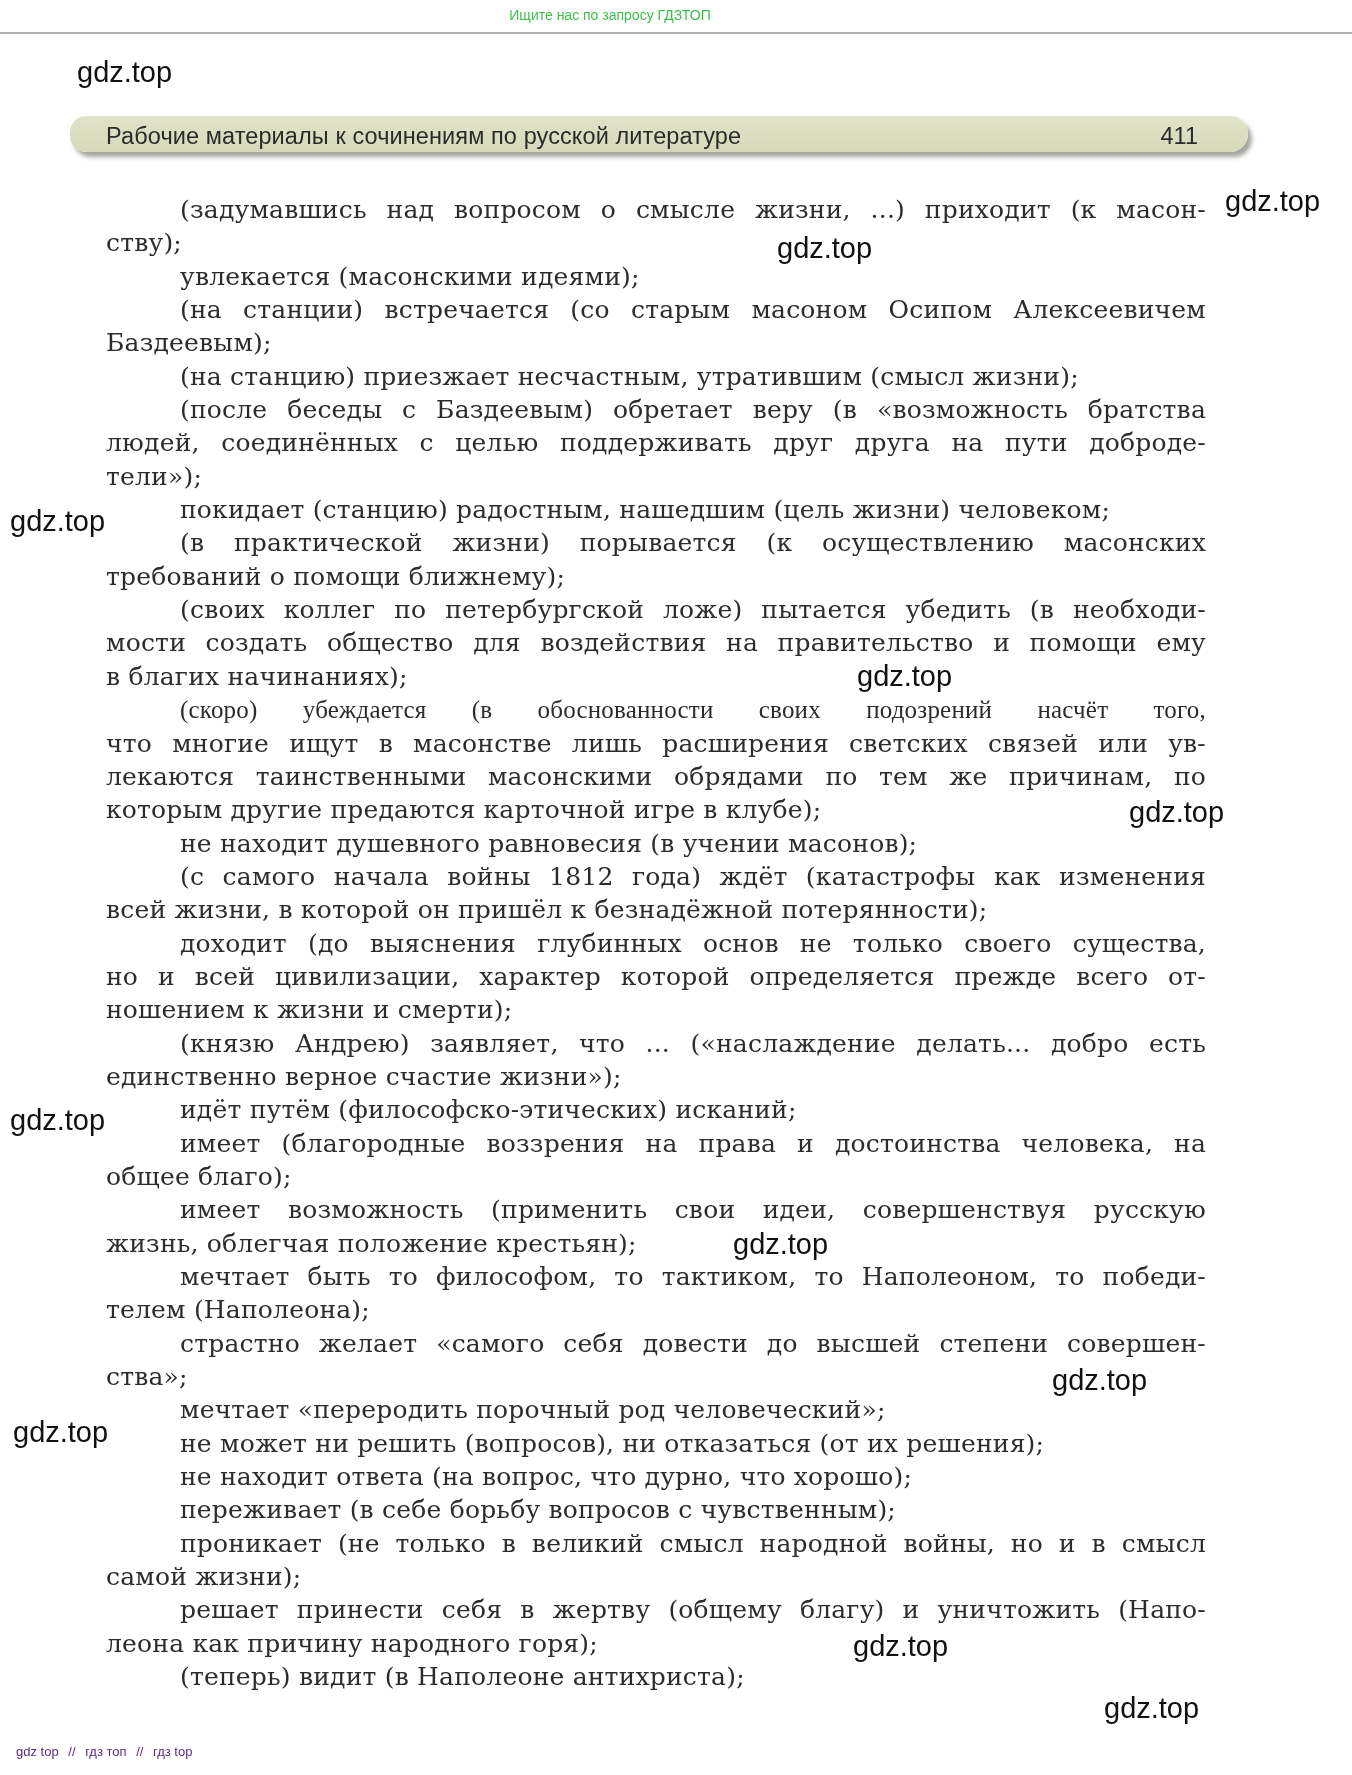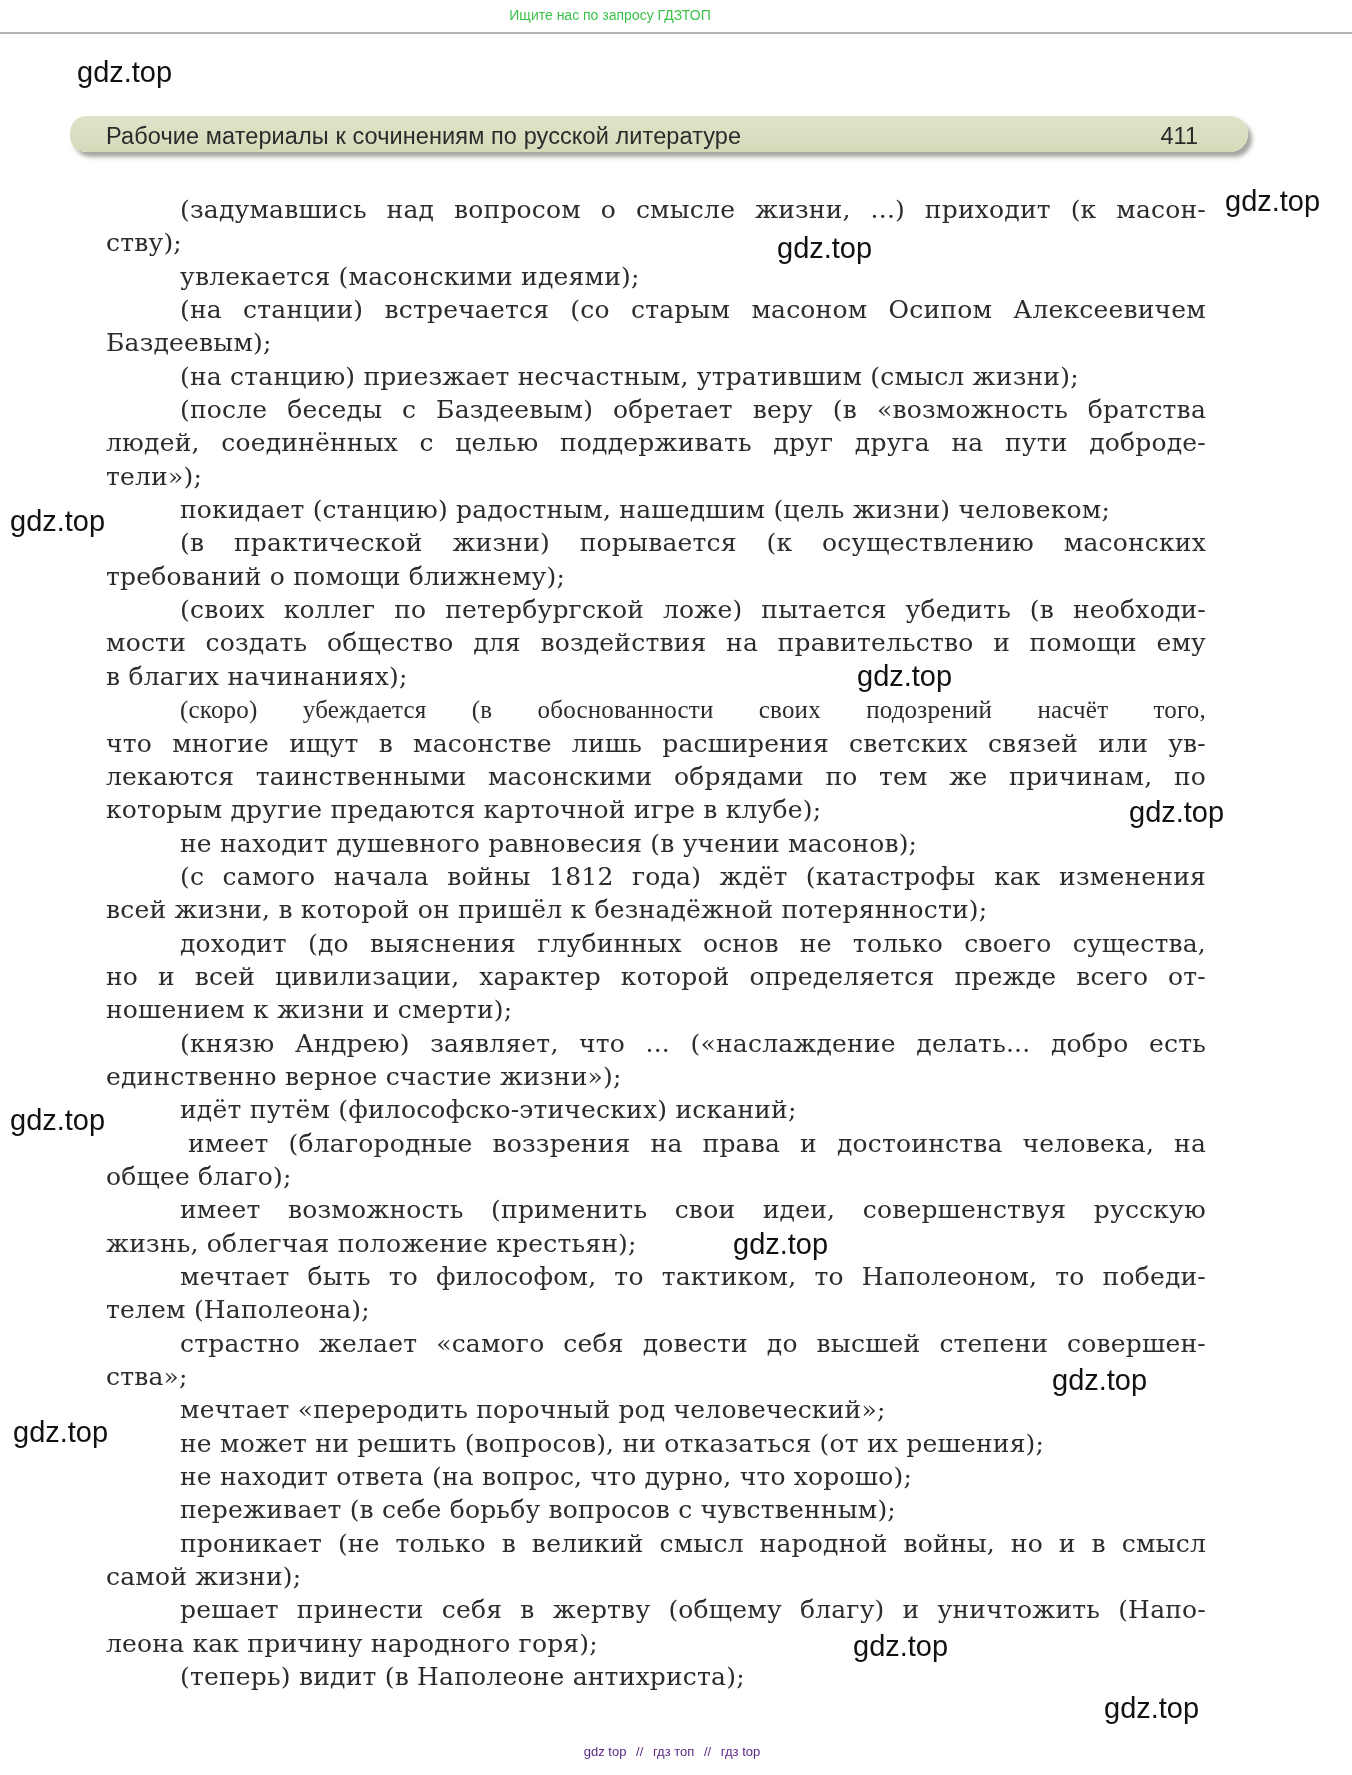--- a/index.html
+++ b/index.html
@@ -43,21 +43,21 @@
   }
   .line.indent { padding-left: 74px; }
   .line.last { text-align-last: left; }
 
   .watermark {
     position: absolute; font-family: "Liberation Sans", sans-serif;
     font-size: 29px; color: #111111; line-height: 1; white-space: nowrap;
   }
 
   .footer-links {
-    position: absolute; left: 4px; top: 1744px; width: 1336px; text-align: center;
+    position: absolute; left: 16px; top: 1744px; width: 1336px; text-align: left;
     font-family: "Liberation Sans", sans-serif; font-size: 13px; color: #5b2a86;
   }
   .footer-links .sep { margin: 0 6px; }
 </style>
 </head>
 <body>
 
 <div class="top-banner">
   <span>Ищите нас по запросу ГДЗТОП</span>
 </div>
@@ -92,21 +92,21 @@
     <span class="line last">которым другие предаются карточной игре в клубе);</span>
     <span class="line indent last">не находит душевного равновесия (в учении масонов);</span>
     <span class="line indent"><span style="white-space: nowrap; word-spacing: 0px;">(с самого начала войны 1812 года) ждёт (катастрофы как изменения</span></span>
     <span class="line last">всей жизни, в которой он пришёл к безнадёжной потерянности);</span>
     <span class="line indent"><span style="white-space: nowrap; word-spacing: 0px;">доходит (до выяснения глубинных основ не только своего существа,</span></span>
     <span class="line"><span style="white-space: nowrap; word-spacing: 0px;">но и всей цивилизации, характер которой определяется прежде всего от-</span></span>
     <span class="line last">ношением к жизни и смерти);</span>
     <span class="line indent"><span style="white-space: nowrap; word-spacing: 0px;">(князю Андрею) заявляет, что ... («наслаждение делать... добро есть</span></span>
     <span class="line last">единственно верное счастие жизни»);</span>
     <span class="line indent last">идёт путём (философско-этических) исканий;</span>
-    <span class="line indent"><span style="white-space: nowrap; word-spacing: 0px; margin-left: 8px;">имеет (благородные воззрения на права и достоинства человека, на</span></span>
+    <span class="line indent"><span style="white-space: nowrap; word-spacing: 0px;">имеет (благородные воззрения на права и достоинства человека, на</span></span>
     <span class="line last">общее благо);</span>
     <span class="line indent"><span style="white-space: nowrap; word-spacing: 0px;">имеет возможность (применить свои идеи, совершенствуя русскую</span></span>
     <span class="line last">жизнь, облегчая положение крестьян);</span>
     <span class="line indent"><span style="white-space: nowrap; word-spacing: 0px;">мечтает быть то философом, то тактиком, то Наполеоном, то победи-</span></span>
     <span class="line last">телем (Наполеона);</span>
     <span class="line indent"><span style="white-space: nowrap; word-spacing: 0px;">страстно желает «самого себя довести до высшей степени совершен-</span></span>
     <span class="line last">ства»;</span>
     <span class="line indent last">мечтает «переродить порочный род человеческий»;</span>
     <span class="line indent last">не может ни решить (вопросов), ни отказаться (от их решения);</span>
     <span class="line indent last">не находит ответа (на вопрос, что дурно, что хорошо);</span>

